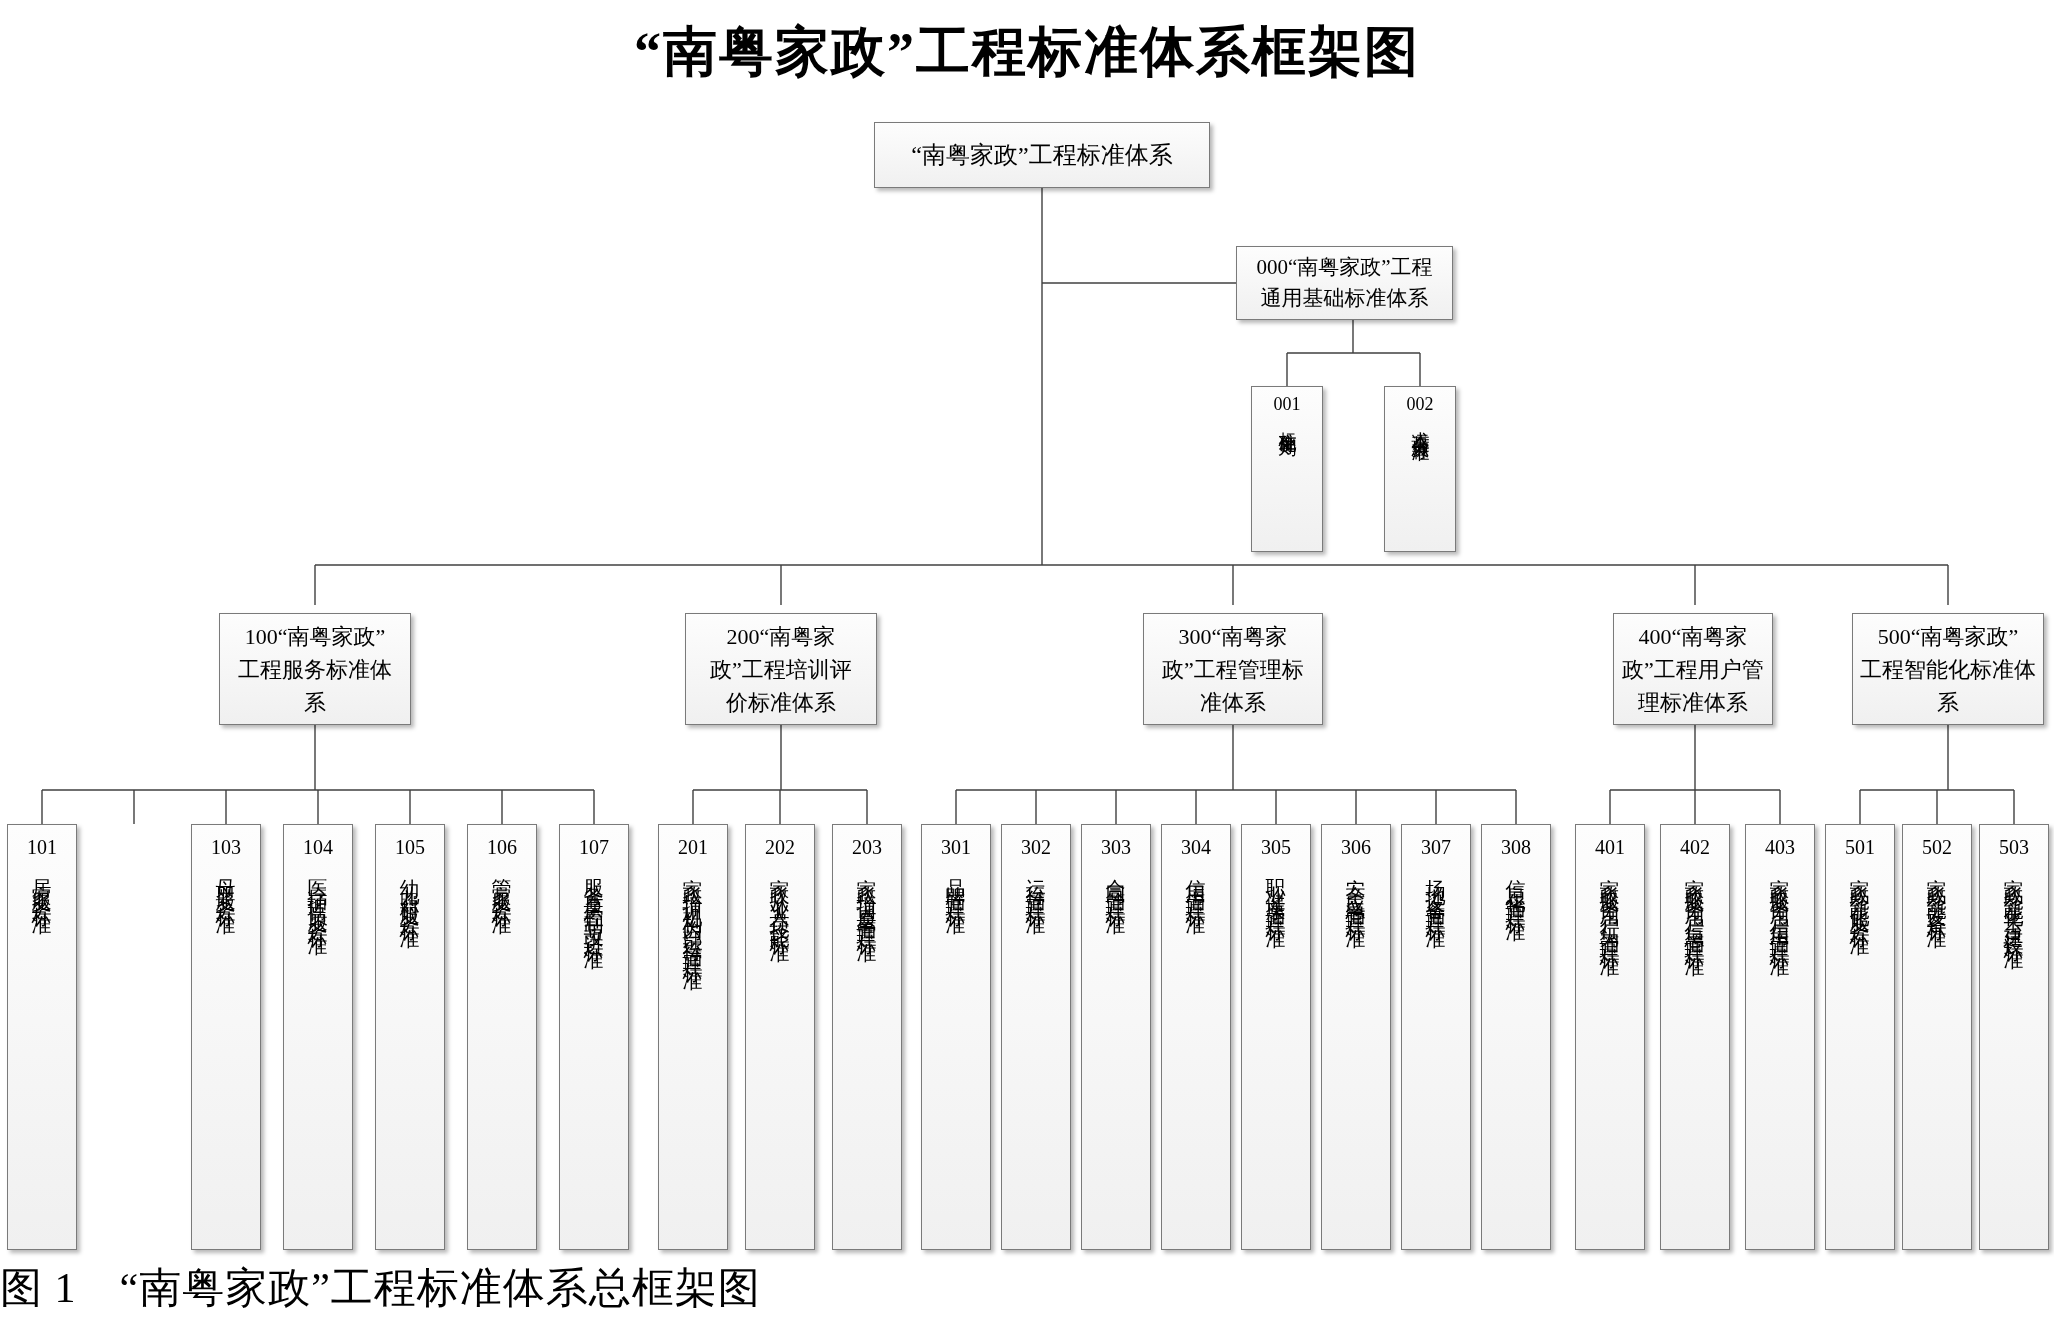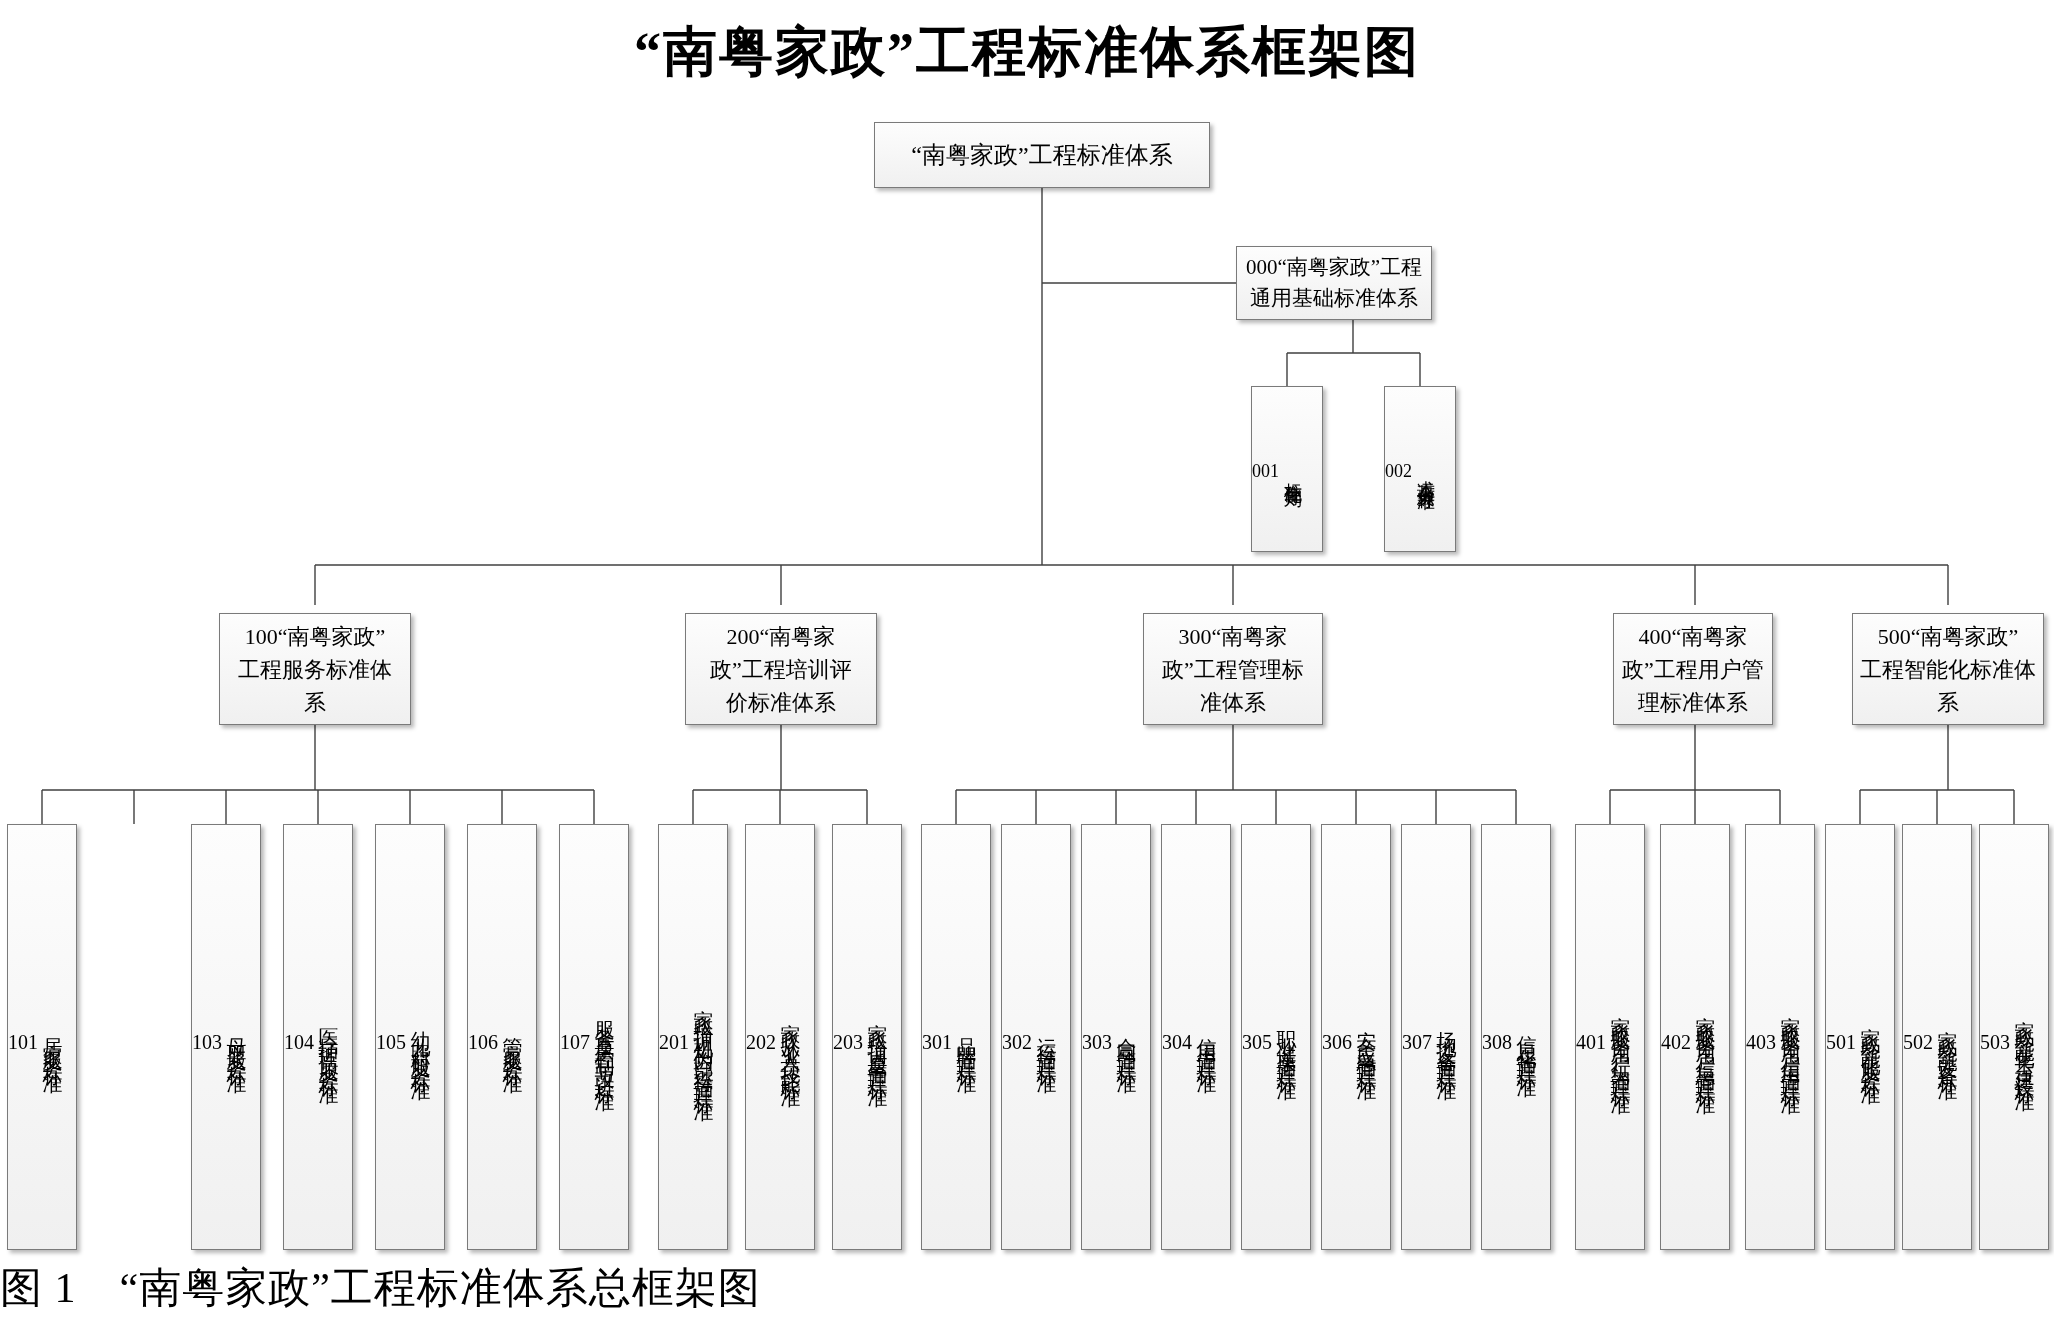--- a/index.html
+++ b/index.html
@@ -8,23 +8,23 @@
   .title { position:absolute; top:16px; left:0; width:100%; text-align:center;
            font-size:54px; font-weight:bold; letter-spacing:2px; }
   .caption { position:absolute; top:1260px; left:0; width:100%; 
              font-size:42px; letter-spacing:1px; }
   .connectors { position:absolute; top:0; left:0; }
   .box { position:absolute; background:linear-gradient(180deg,#fdfdfd 0%,#f0f0f0 100%);
          border:1.4px solid #7a7a7a; box-shadow:2.5px 3px 4px rgba(0,0,0,0.28);
          display:flex; align-items:center; justify-content:center;
          text-align:center; white-space:pre-line; line-height:1.5; }
   .root { left:874px; top:122px; width:336px; height:66px; font-size:24px;font-family:Liberation Serif, serif; }
-  .l1   { left:1236px; top:246px; width:196px; height:74px; font-size:21px; }
+  .l1   { left:1236px; top:246px; width:217px; height:74px; font-size:21px; }
   .l2   { top:605px; height:112px; font-size:22px;margin-top:8px; }
-  .vbox { top:824px; width:70px; height:426px; flex-direction:row;
+  .vbox { top:824px; width:70px; height:426px; flex-direction:column;
           justify-content:flex-start; padding-top:9px; }
   .vbox .num { font-size:20px; line-height:1.3; }
   .vbox .vtext { writing-mode:vertical-rl; text-orientation:upright;
                  font-size:20px; letter-spacing:7px; margin-top:3px; }
   .small { top:386px; width:72px; height:166px; padding-top:6px; }
   .small .num { font-size:18px; }
   .small .vtext { font-size:18px; letter-spacing:2px; margin-top:1px; }
 </style>
 </head>
 <body>

